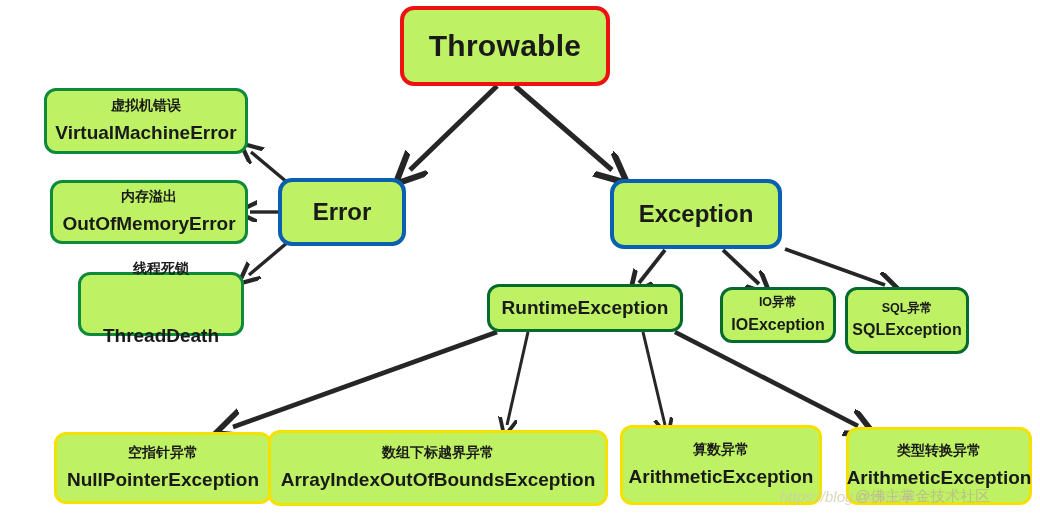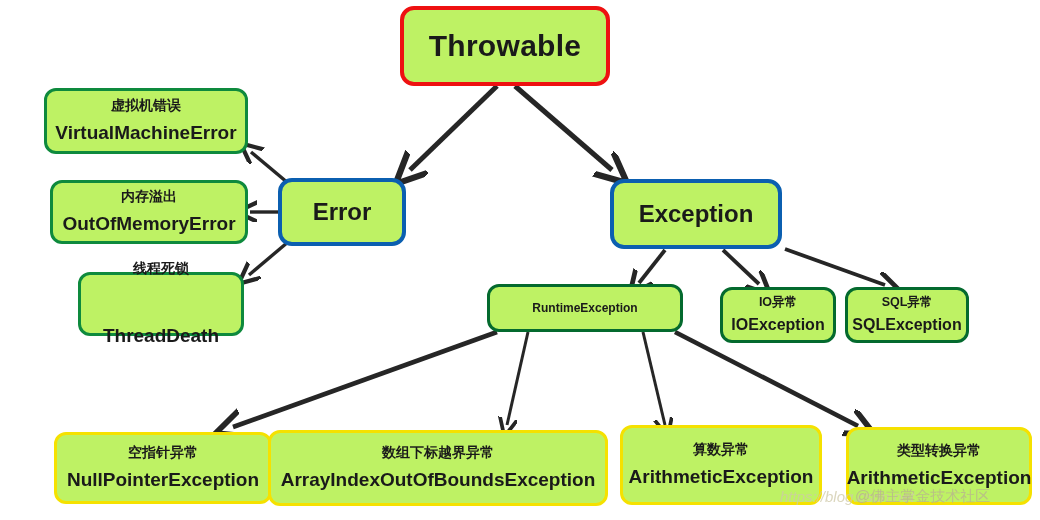--- a/index.html
+++ b/index.html
@@ -29,21 +29,21 @@
   .root .en{ font-size:30px; letter-spacing:.3px; }
   .blue{ border:4px solid #0b5fb0; border-radius:14px; }
   .blue .en{ font-size:24px; }
   .green{ border:3px solid #0e8a3d; }
   .green.dark{ border:3px solid #046a2e; }
   .yellow{ border:3px solid #f5e100; }
   .big-cn{ font-size:14px; margin-bottom:6px; }
   .big-en{ font-size:19px; }
   .sm-cn{ font-size:12.5px; margin-bottom:4px; }
   .sm-en{ font-size:16px; }
-  .md-en{ font-size:12px; }
+  .md-en{ font-size:19px; }
   .watermark{
     position:absolute;
     left:780px; top:488px;
     font-size:15px;
     color:#cfc9a8;
     opacity:.75;
     white-space:nowrap;
     z-index:5;
     font-family:"Liberation Sans",sans-serif;
     font-style:italic;
@@ -122,21 +122,21 @@
 
 <div class="node green dark" style="left:487px;top:284px;width:196px;height:48px;">
   <span class="en md-en">RuntimeException</span>
 </div>
 
 <div class="node green dark" style="left:720px;top:287px;width:116px;height:56px;">
   <span class="cn sm-cn">IO异常</span>
   <span class="en sm-en">IOException</span>
 </div>
 
-<div class="node green dark" style="left:845px;top:287px;width:124px;height:56px;">
+<div class="node green dark" style="left:845px;top:287px;width:124px;height:67px;">
   <span class="cn sm-cn">SQL异常</span>
   <span class="en sm-en">SQLException</span>
 </div>
 
 <div class="node yellow" style="left:28px;top:432px;width:218px;height:72px;margin-left:26px;">
   <span class="cn big-cn">空指针异常</span>
   <span class="en big-en">NullPointerException</span>
 </div>
 
 <div class="node yellow" style="left:268px;top:430px;width:340px;height:76px;">

